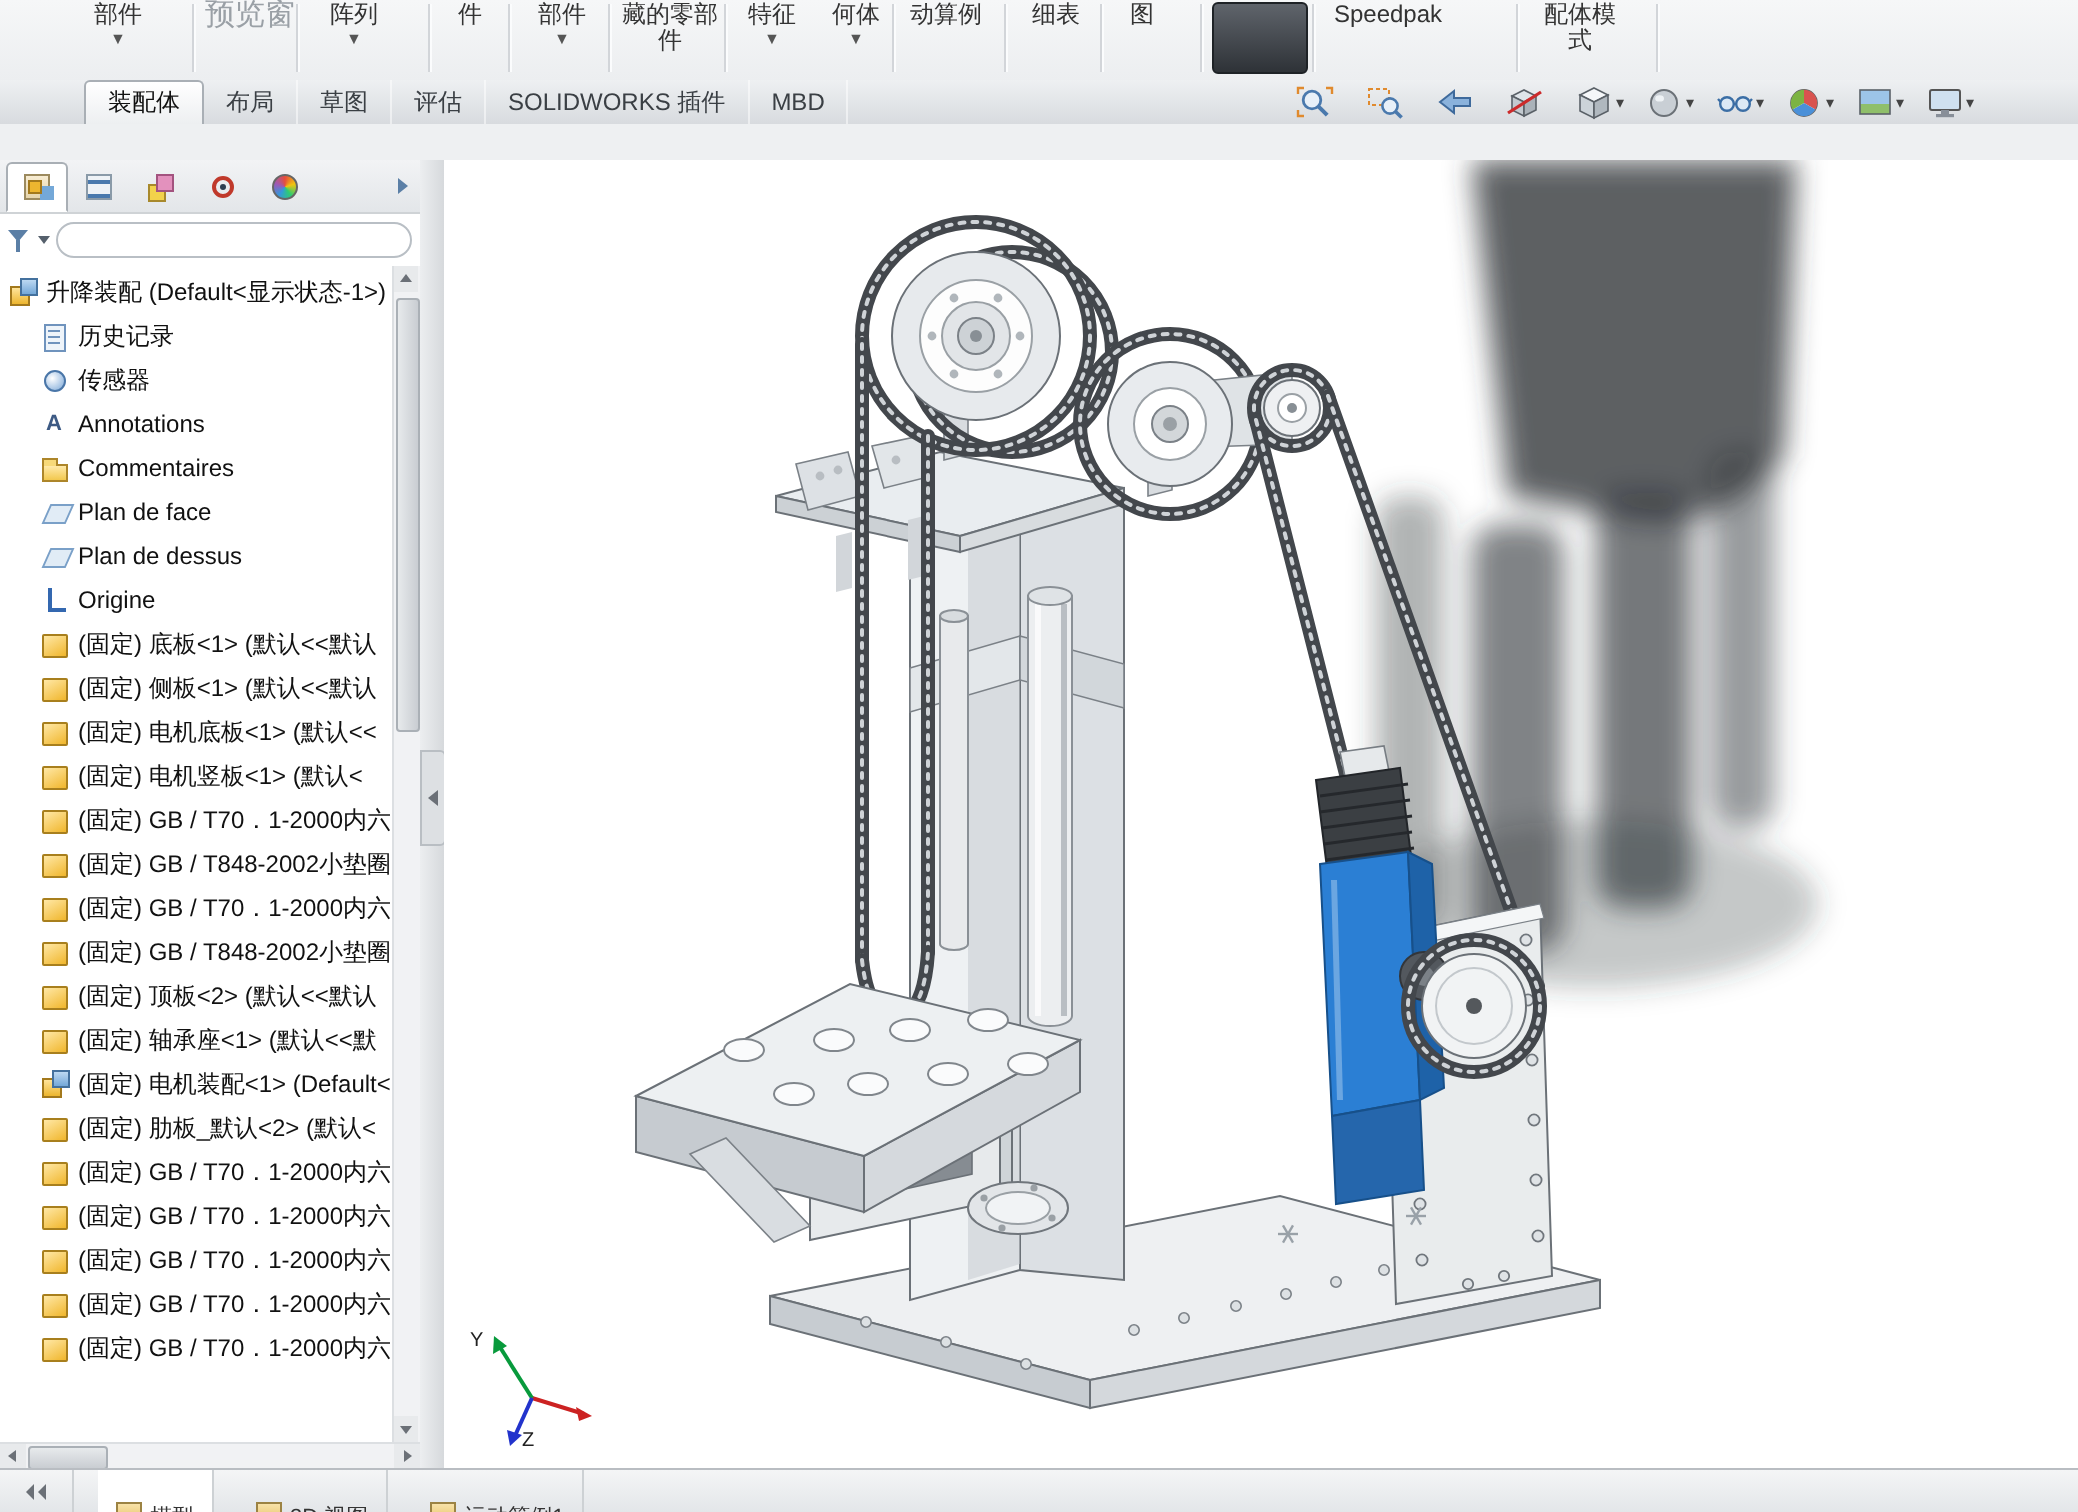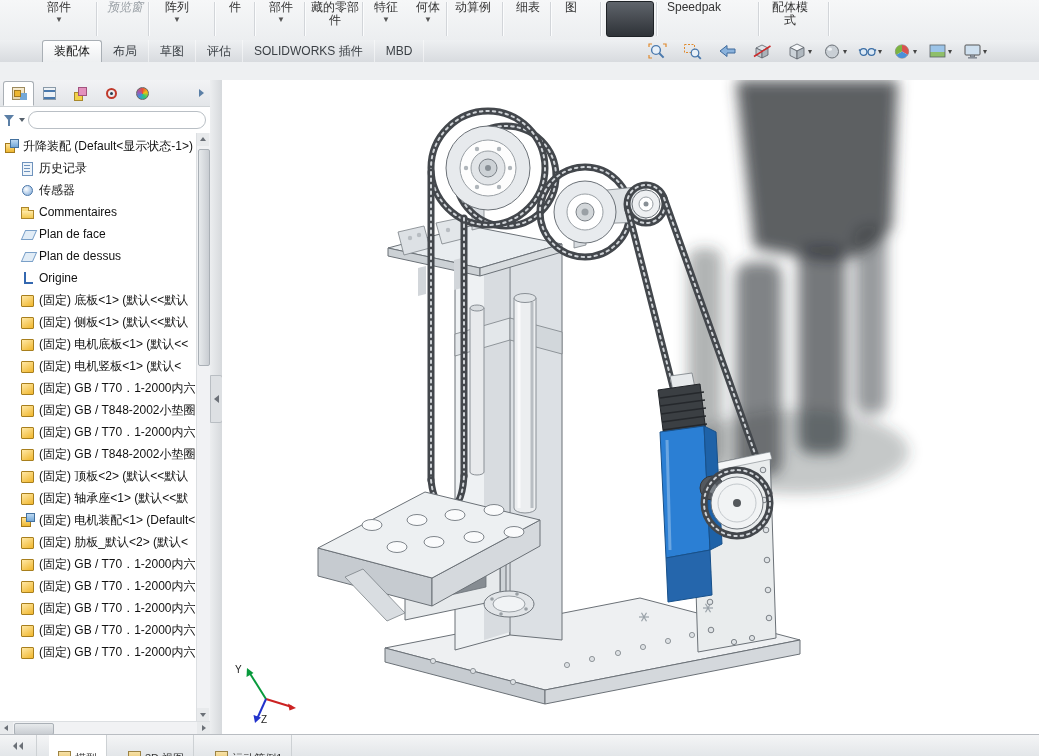--- a/index.html
+++ b/index.html
@@ -6,21 +6,21 @@
   .app{position:relative;width:1039px;height:756px;overflow:hidden;background:#eef0f2;
        font-family:"Liberation Sans",sans-serif;font-size:12px;color:#222;}
 
   
   .ribbon{position:absolute;top:0;left:0;right:0;height:40px;
           background:linear-gradient(#f6f7f8,#eceef0);border-bottom:1px solid #cdd1d5;}
   .rb-item{position:absolute;top:1px;text-align:center;line-height:13px;font-size:12px;color:#333;cursor:default;}
   .rb-label{display:block;}
   .rb-arrow{display:block;font-size:8px;color:#555;line-height:9px;margin-top:1px;}
   .ribbon .rb-item:nth-of-type(1){left:36px;width:46px;}
-  .ribbon .rb-item:nth-of-type(2){left:102px;width:46px;color:#9aa0a6;font-size:12px;font-style:italic;}
+  .ribbon .rb-item:nth-of-type(2){left:102px;width:46px;color:#9aa0a6;font-size:15px;}
   .ribbon .rb-item:nth-of-type(3){left:154px;width:46px;}
   .ribbon .rb-item:nth-of-type(4){left:220px;width:30px;}
   .ribbon .rb-item:nth-of-type(5){left:258px;width:46px;}
   .ribbon .rb-item:nth-of-type(6){left:310px;width:50px;}
   .ribbon .rb-item:nth-of-type(7){left:366px;width:40px;}
   .ribbon .rb-item:nth-of-type(8){left:408px;width:40px;}
   .ribbon .rb-item:nth-of-type(9){left:450px;width:46px;}
   .ribbon .rb-item:nth-of-type(10){left:508px;width:40px;}
   .ribbon .rb-item:nth-of-type(11){left:556px;width:30px;}
   .ribbon .rb-item:nth-of-type(12){left:662px;width:64px;}
@@ -322,20 +322,24 @@
         </div>
         <div class="tree-row" data-level="1">
           <span class="tree-icon" data-icon="history-icon"></span>
           <span class="tree-label">历史记录</span>
         </div>
         <div class="tree-row" data-level="1">
           <span class="tree-icon" data-icon="sensors-icon"></span>
           <span class="tree-label">传感器</span>
         </div>
         <div class="tree-row" data-level="1">
+          <span class="tree-icon" data-icon="annotations-icon"></span>
+          <span class="tree-label">Annotations</span>
+        </div>
+        <div class="tree-row" data-level="1">
           <span class="tree-icon" data-icon="folder-icon"></span>
           <span class="tree-label">Commentaires</span>
         </div>
         <div class="tree-row" data-level="1">
           <span class="tree-icon" data-icon="plane-icon"></span>
           <span class="tree-label">Plan de face</span>
         </div>
         <div class="tree-row" data-level="1">
           <span class="tree-icon" data-icon="plane-icon"></span>
           <span class="tree-label">Plan de dessus</span>

